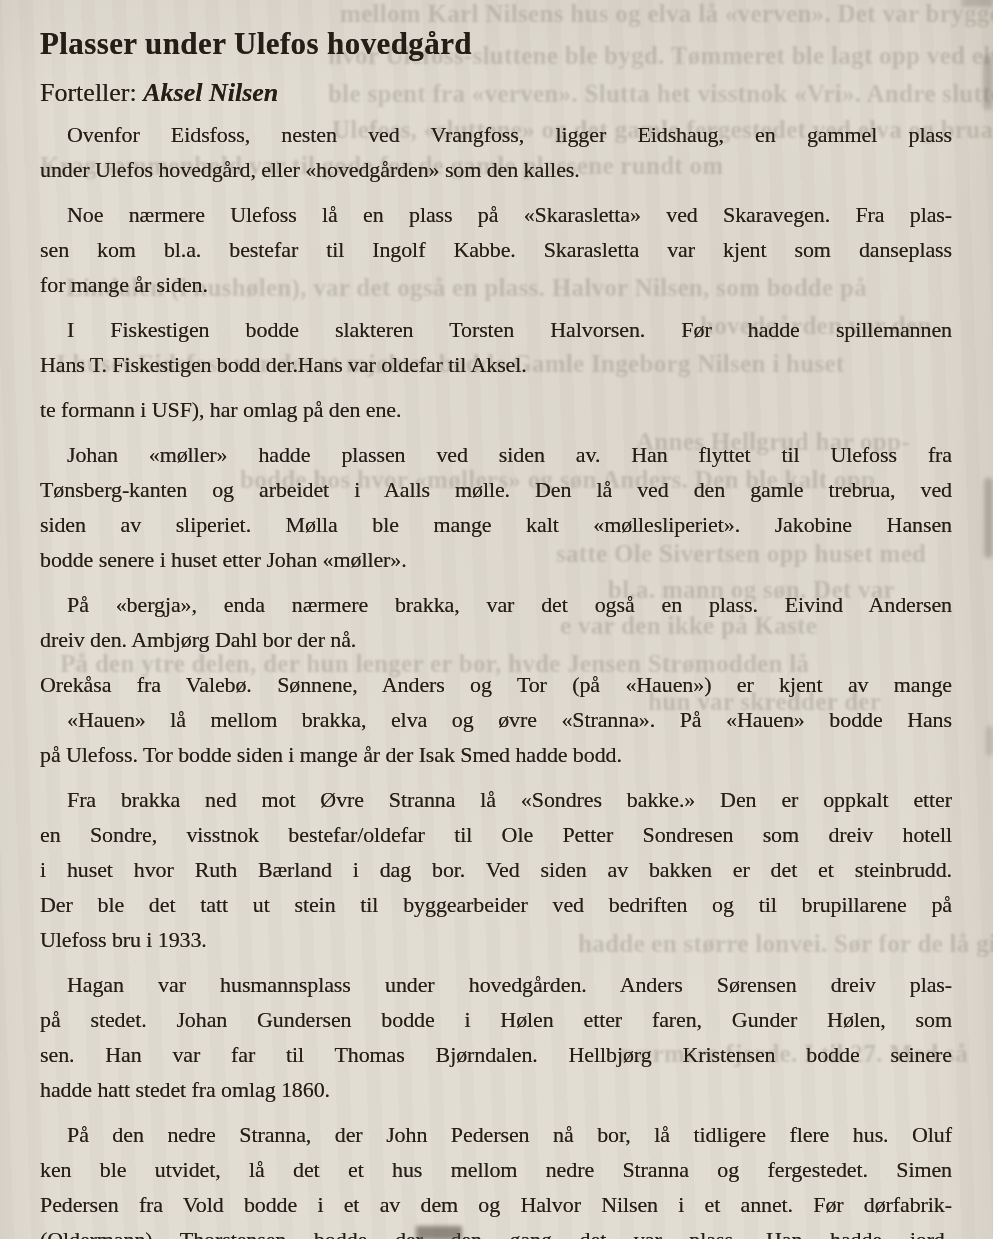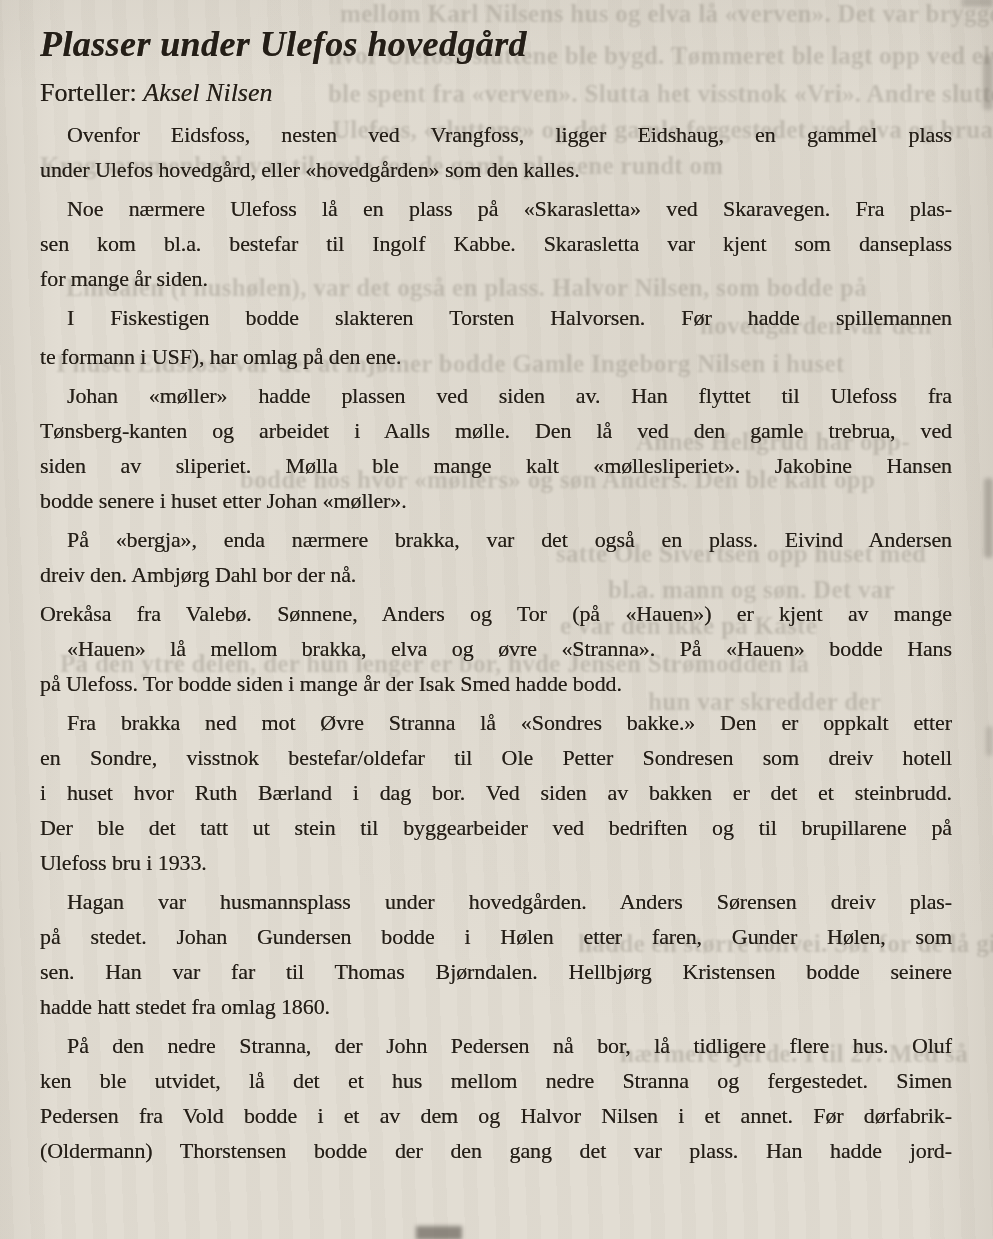--- a/index.html
+++ b/index.html
@@ -43,40 +43,39 @@
   .smudge.s2{left:984px;top:478px;width:9px;height:80px;opacity:.28;border-radius:4px;}
   .smudge.s3{left:983px;top:55px;width:10px;height:55px;opacity:.22;border-radius:4px;}
   .smudge.s4{left:962px;top:-3px;width:31px;height:10px;opacity:.22;}
   .smudge.s5{left:986px;top:726px;width:7px;height:30px;opacity:.18;border-radius:4px;}
 
   .content{
     position:absolute;left:40px;top:24px;width:912px;z-index:2;
     color:var(--ink);
   }
   .title{
-    font-style:italic;
-    font-size:36px;
+    font-size:31px;
     line-height:40px;
     letter-spacing:.4px;
     margin:0 0 12px 0;
     text-shadow:0 0 .5px rgba(36,30,23,.7);
   }
   .narrator{
     font-size:26px;
     line-height:33px;
     margin:0 0 8px 0;
     text-shadow:0 0 .5px rgba(36,30,23,.7);
   }
-  .narrator .name{font-style:italic;font-weight:normal;}
+  .narrator .name{font-style:italic;font-weight:bold;}
   .article{
     font-size:22px;
     letter-spacing:-.1px;
     text-shadow:0 0 .5px rgba(36,30,23,.65);
   }
-  .para + .para{margin-top:4px;}
+  .para + .para{margin-top:10px;}
   .ln{
     line-height:35px;
     height:35px;
     white-space:nowrap;
     text-align:justify;
     text-align-last:justify;
   }
   .ln.first{text-indent:27px;}
   .ln.endl{text-align-last:auto;}
 </style>
@@ -123,20 +122,21 @@
         <div class="ln first">Ovenfor Eidsfoss, nesten ved Vrangfoss, ligger Eidshaug, en gammel plass</div>
         <div class="ln endl">under Ulefos hovedgård, eller «hovedgården» som den kalles.</div>
       </div>
       <div class="para">
         <div class="ln first">Noe nærmere Ulefoss lå en plass på «Skarasletta» ved Skaravegen. Fra plas-</div>
         <div class="ln">sen kom bl.a. bestefar til Ingolf Kabbe. Skarasletta var kjent som danseplass</div>
         <div class="ln endl">for mange år siden.</div>
       </div>
       <div class="para">
         <div class="ln first">I Fiskestigen bodde slakteren Torsten Halvorsen. Før hadde spillemannen</div>
+        <div class="ln endl">Hans T. Fiskestigen bodd der.Hans var oldefar til Aksel.</div>
       </div>
       <div class="para">
         <div class="ln endl">te formann i USF), har omlag på den ene.</div>
       </div>
       <div class="para">
         <div class="ln first">Johan «møller» hadde plassen ved siden av. Han flyttet til Ulefoss fra</div>
         <div class="ln">Tønsberg-kanten og arbeidet i Aalls mølle. Den lå ved den gamle trebrua, ved</div>
         <div class="ln">siden av sliperiet. Mølla ble mange kalt «møllesliperiet». Jakobine Hansen</div>
         <div class="ln endl">bodde senere i huset etter Johan «møller».</div>
       </div>

